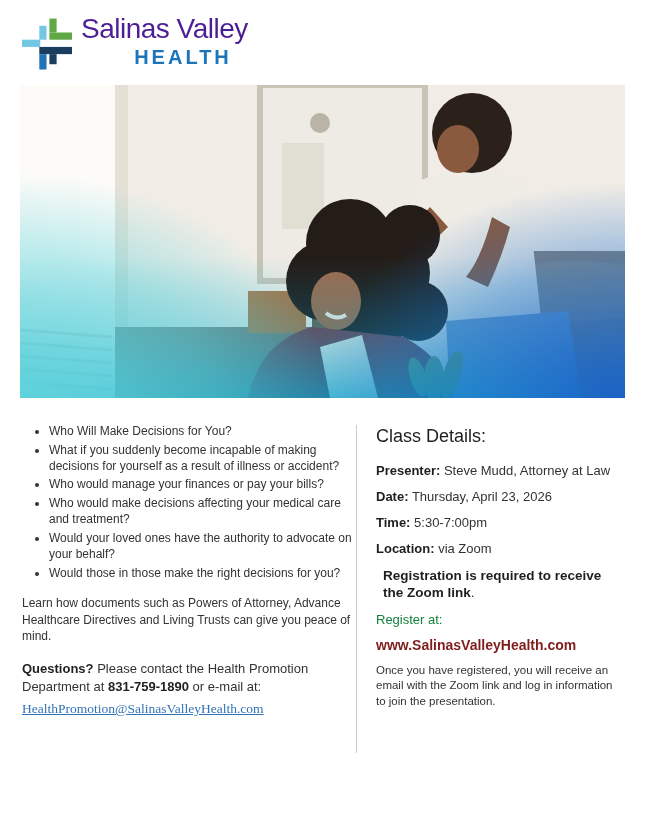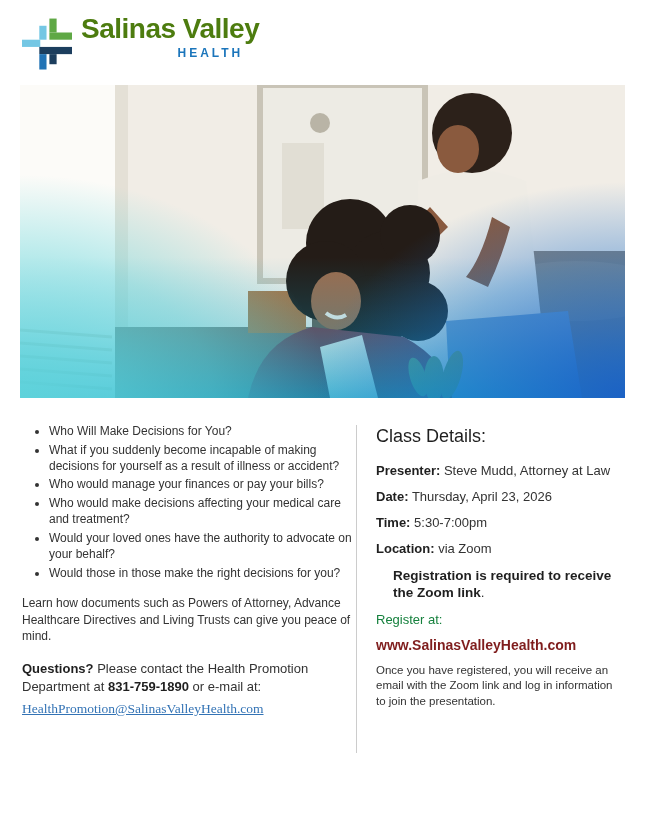--- a/index.html
+++ b/index.html
@@ -5,22 +5,22 @@
   html,body{margin:0;padding:0;background:#ffffff;}
   .page{
     position:relative;width:645px;height:828px;background:#ffffff;
     font-family:"Liberation Sans", sans-serif;color:#333;overflow:hidden;
   }
 
   
   .logo{position:absolute;left:22px;top:14px;display:flex;align-items:flex-start;}
   .logo-cross{width:50px;height:54px;margin-top:4px;}
   .logo-text{margin-left:9px;}
-  .logo-name{font-size:28px;font-weight:bold;color:#4d7c0f;letter-spacing:-0.5px;line-height:1.1;}
-  .logo-health{font-size:12px;font-weight:bold;color:#1b75bb;letter-spacing:3px;text-align:right;padding-right:16px;margin-top:1px;}
+  .logo-name{font-size:28px;font-weight:normal;color:#4c1d95;letter-spacing:-0.5px;line-height:1.1;}
+  .logo-health{font-size:20px;font-weight:bold;color:#1b75bb;letter-spacing:3px;text-align:right;padding-right:16px;margin-top:1px;}
 
   
   .hero{position:absolute;left:20px;top:85px;width:605px;height:313px;overflow:hidden;background:#f1ede6;}
   .hero svg{display:block;width:100%;height:100%;}
   .hero .overlay{
     position:absolute;inset:0;
     background:
       radial-gradient(ellipse 430px 310px at 0% 100%, rgba(96,213,219,0.9) 0%, rgba(96,213,219,0.45) 45%, rgba(96,213,219,0) 72%),
       radial-gradient(ellipse 430px 300px at 100% 100%, rgba(25,88,200,0.85) 0%, rgba(25,110,205,0.4) 45%, rgba(25,110,205,0) 72%),
       linear-gradient(to top, rgba(0,160,205,0.7) 0%, rgba(0,160,205,0.25) 22%, rgba(0,160,205,0) 45%);
@@ -39,21 +39,21 @@
   .bold{font-weight:bold;color:#1f1f1f;}
   .email-link{
     display:inline-block;margin-top:2px;
     font-family:"Liberation Serif", serif;font-size:13.5px;
     color:#3373b5;text-decoration:underline;cursor:pointer;
   }
 
   .class-heading{font-size:18px;font-weight:normal;color:#1f1f1f;margin:2px 0 15px 0;}
   .detail-row{font-size:13px;line-height:1.32;margin:0 0 9px 0;color:#333;}
   .detail-row .lbl{font-weight:bold;color:#1f1f1f;}
-  .reg-note{font-size:13.5px;font-weight:bold;color:#1f1f1f;line-height:1.32;margin:3px 0 10px 17px;}
+  .reg-note{font-size:13.5px;font-weight:bold;color:#1f1f1f;line-height:1.32;margin:3px 0 10px 7px;}
   .reg-note .dot{font-weight:normal;color:#333;}
   .register-at{font-size:13px;margin:0 0 10px 0;color:#15803d;}
   .website{font-size:14px;font-weight:bold;color:#7f1d1d;margin:0 0 10px 0;}
   .post-note{font-size:11.5px;line-height:1.32;color:#333;margin:0;}
 </style>
 </head>
 <body>
 
 <div class="page">
 

